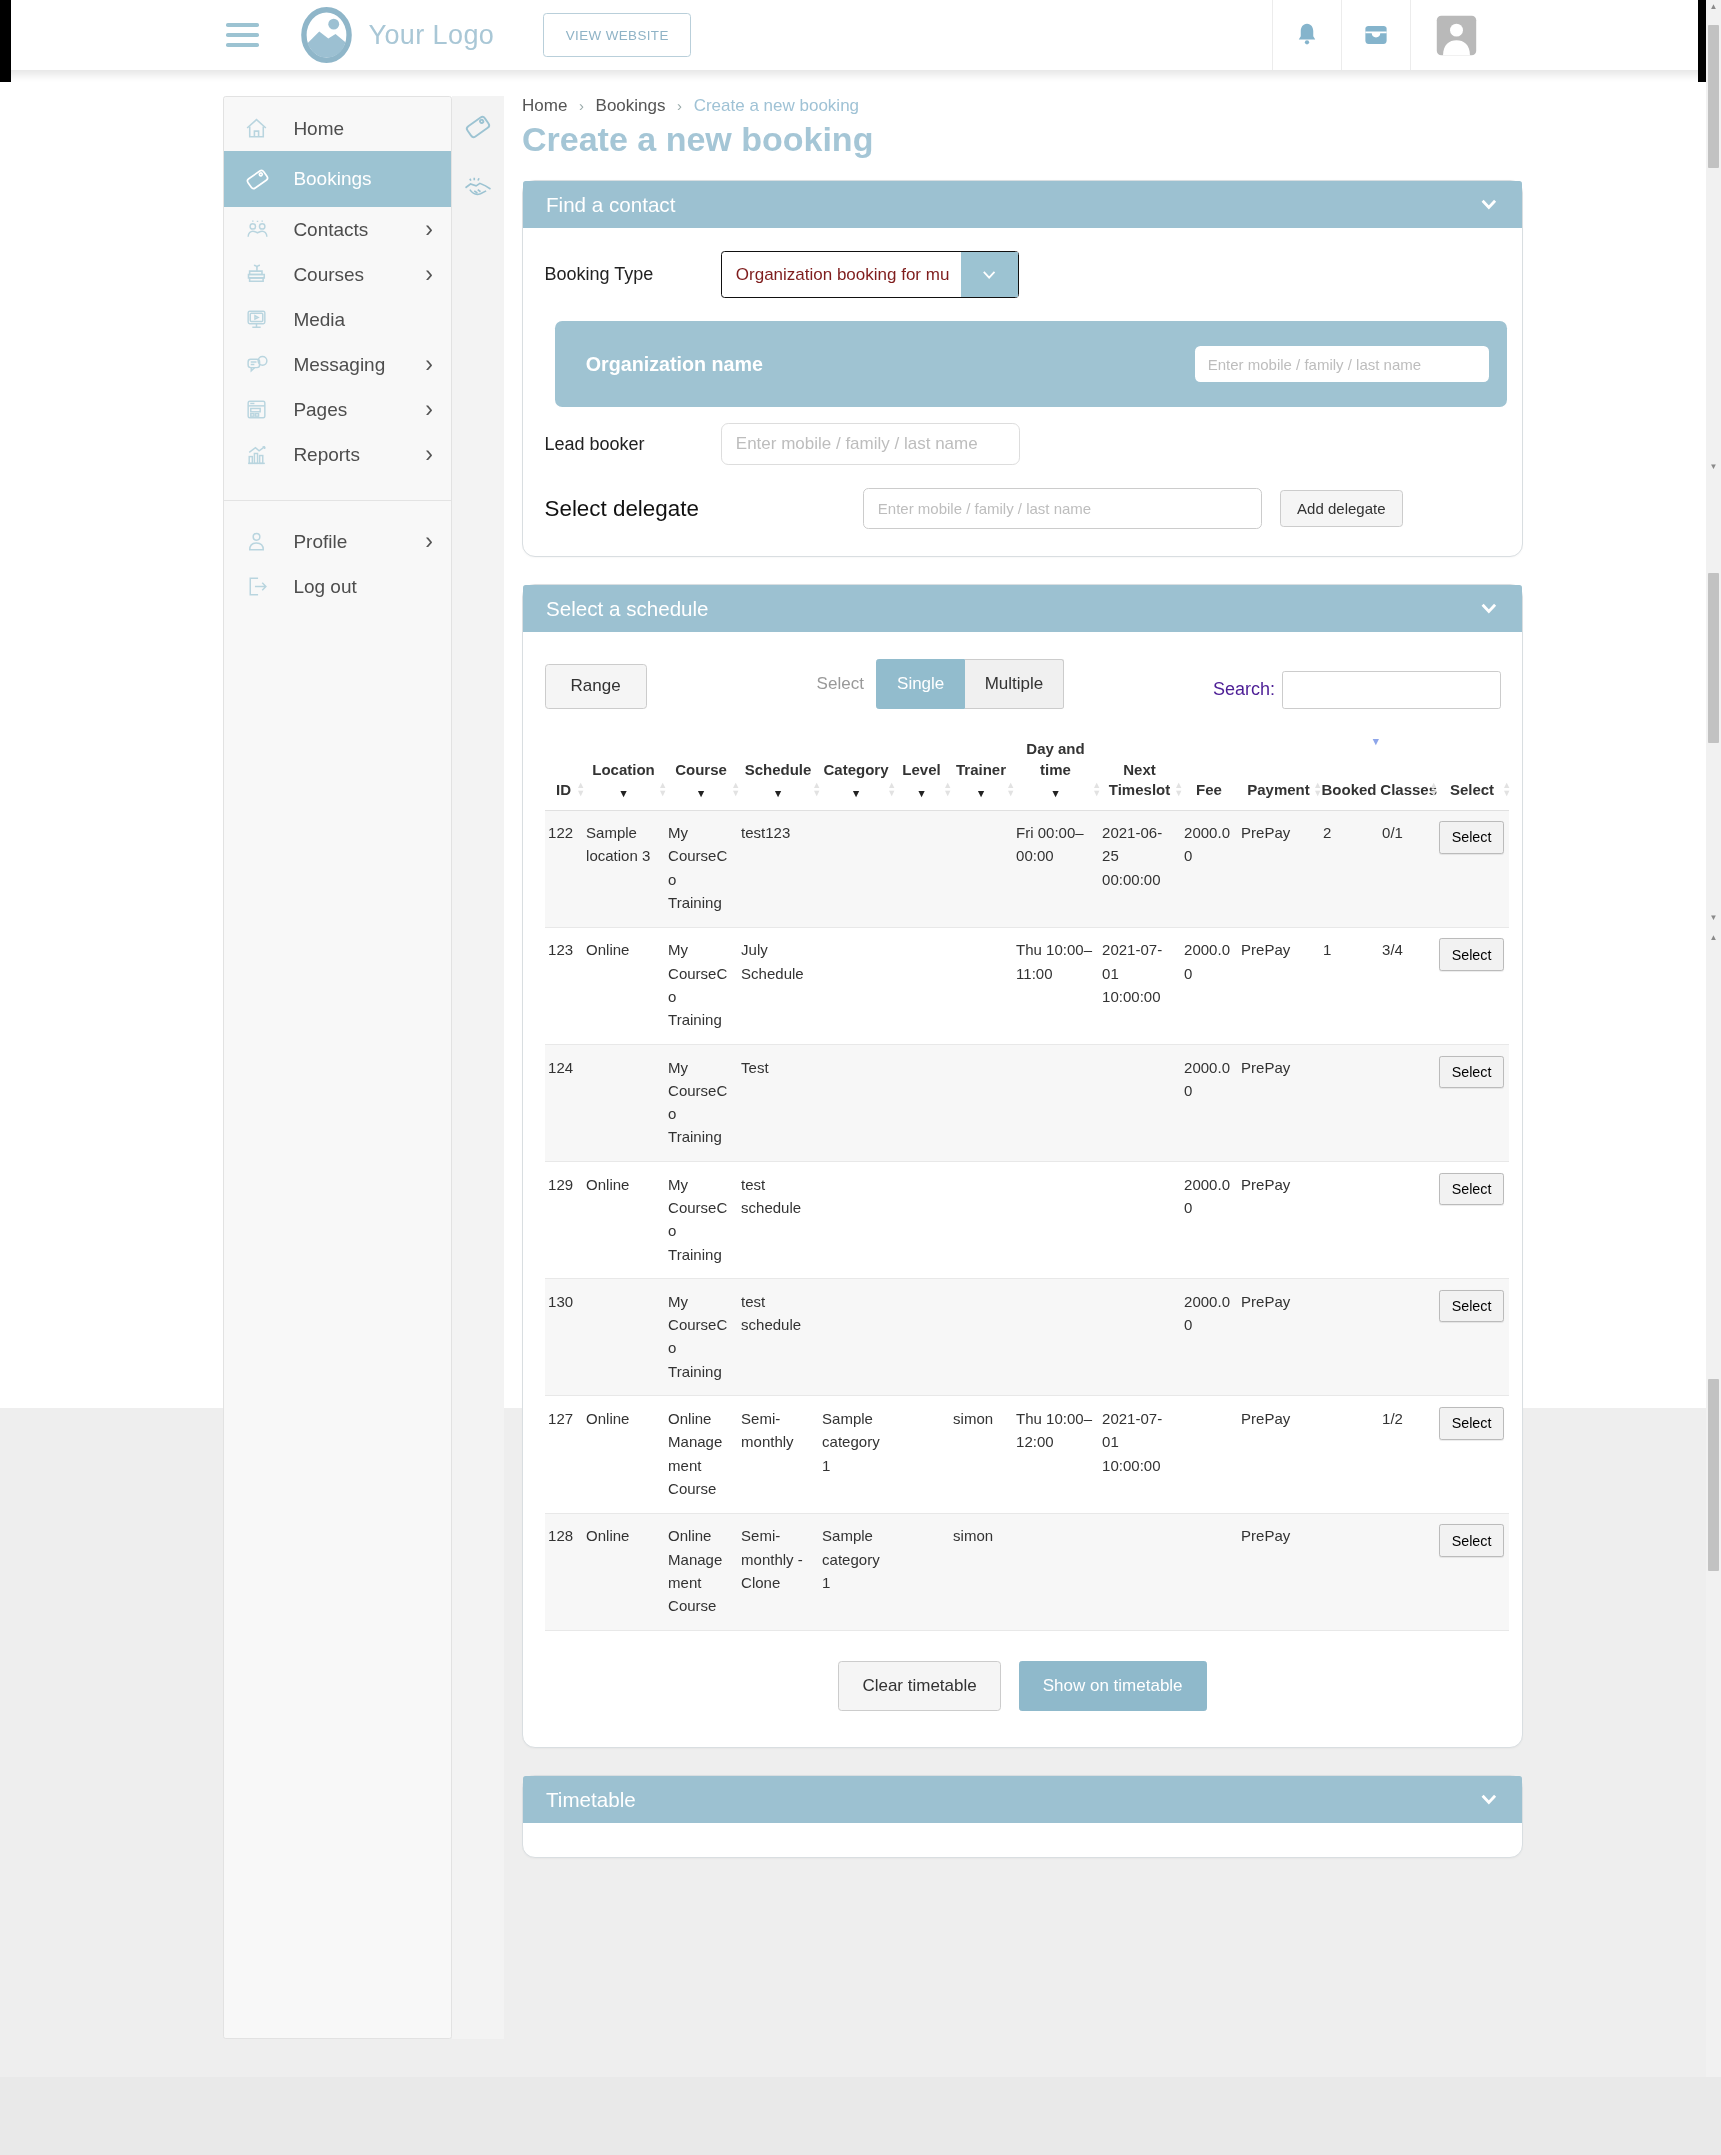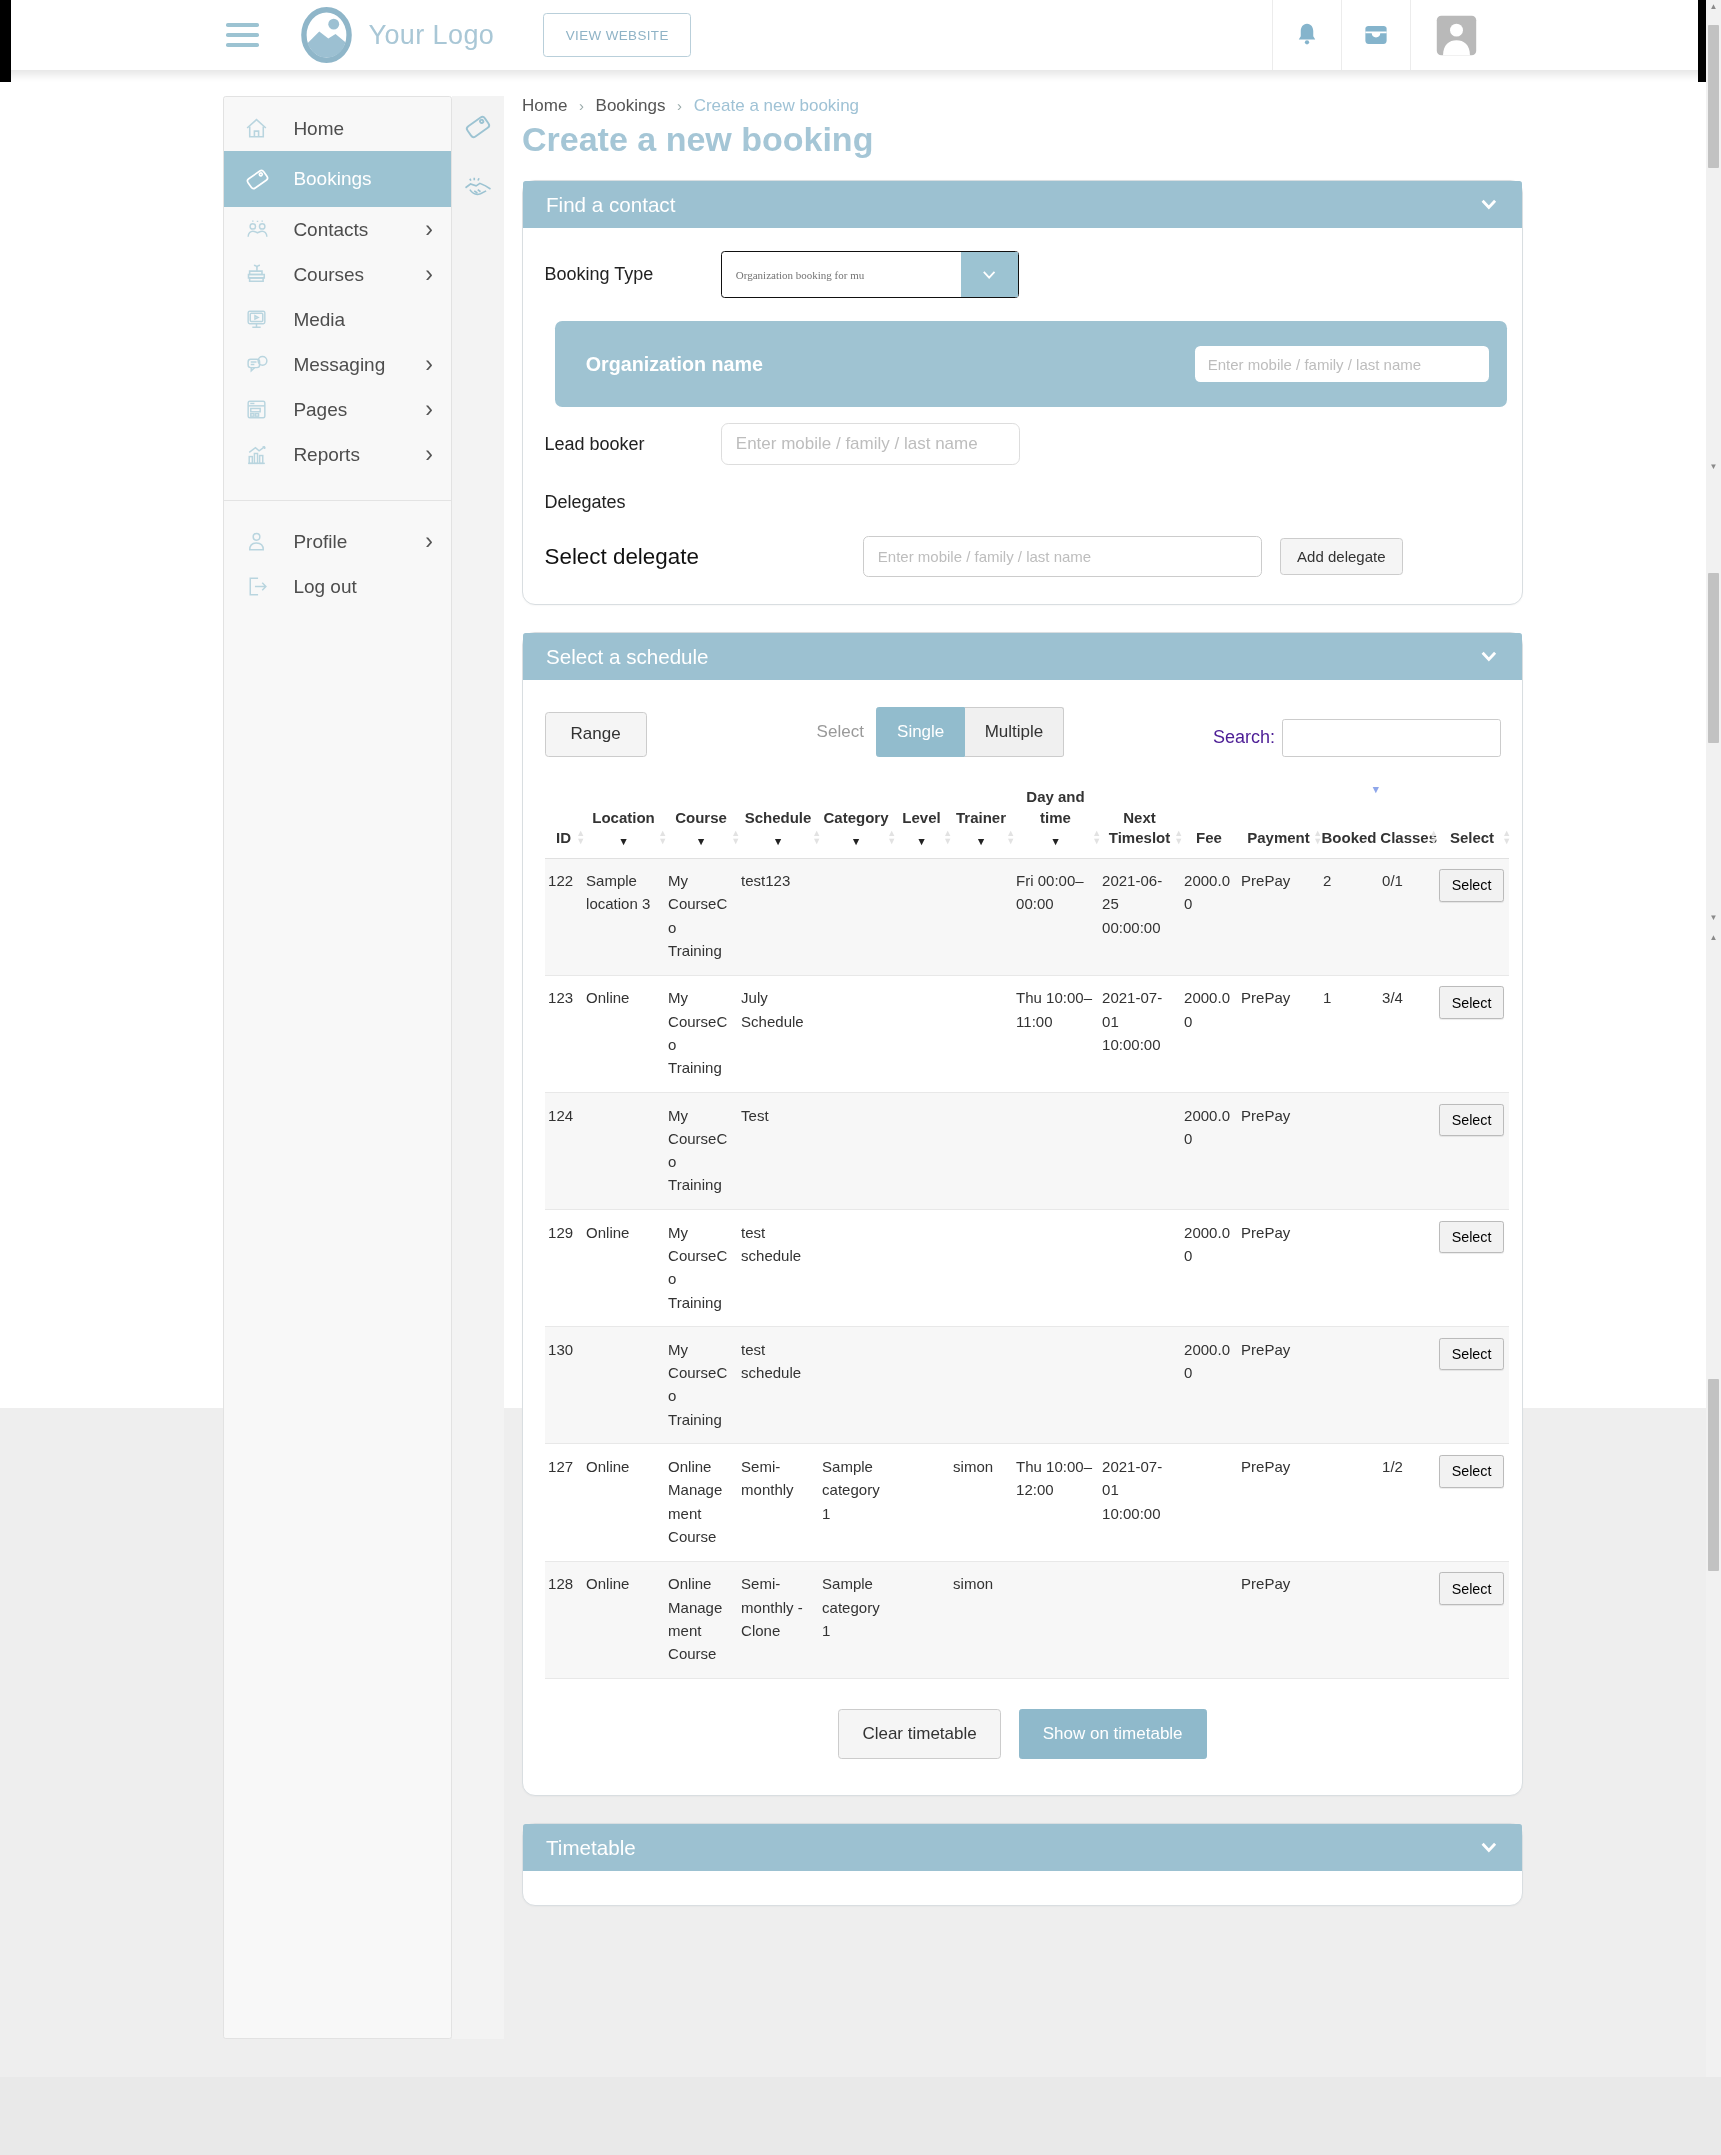--- a/index.html
+++ b/index.html
@@ -33,21 +33,21 @@
   h1{font-size:34px;color:#a5c6d6;margin:3.6px 0 21.5px 0;font-weight:bold;}
   
   .panel{background:#fff;border:0.9px solid #d9dee1;border-radius:13px;margin-bottom:27px;box-shadow:0 0.9px 1.8px rgba(0,0,0,.03);}
   .p-head{background:#9cc1d1;height:47px;display:flex;align-items:center;padding:0 23px;color:#fff;font-size:20.6px;border-radius:2.7px 2.7px 0 0;}
   .p-head .chev{margin-left:auto;cursor:pointer;display:flex;}
   .p-body{padding:23px 21.5px 27px 21.5px;}
   .form-row{display:flex;align-items:center;}
   .f-label{width:176px;font-size:18px;color:#222;}
   
   .sel{width:298px;height:47px;border:1.8px solid #111;border-radius:3.6px;display:flex;align-items:stretch;cursor:pointer;background:#fff;box-sizing:border-box;}
-  .sel .sel-txt{flex:1;display:flex;align-items:center;padding-left:14.3px;font-size:11px;color:#737373;white-space:nowrap;overflow:hidden;font-family:Liberation Serif, serif;}
+  .sel .sel-txt{flex:1;display:flex;align-items:center;padding-left:14.3px;font-size:17px;color:#7f1d1d;white-space:nowrap;overflow:hidden;}
   .sel .sel-caret{width:57px;background:#9cc3d2;display:flex;align-items:center;justify-content:center;}
   
   .org-bar{margin:23px 0 5.4px 10.7px;width:952px;box-sizing:border-box;background:#9fc3d2;border-radius:7.2px;padding:25px 18px;display:flex;align-items:center;justify-content:space-between;}
   .org-bar .o-label{color:#fff;font-size:19.7px;font-weight:bold;margin-left:12.5px;}
   .org-bar input{width:269px;height:36px;border:none;border-radius:5.4px;padding:0 12.5px;font-size:15px;font-family:inherit;color:#333;}
   input::placeholder{color:#bdbdbd;}
   .lead-row{margin-top:16px;}
   .lead-row input{width:269px;height:40px;border:0.9px solid #ddd;border-radius:7.2px;padding:0 14.3px;font-size:17px;font-family:inherit;}
   .delegates-label{margin-top:27px;font-size:18px;color:#222;}
   .deleg-row{margin-top:23px;display:flex;align-items:center;}
@@ -320,21 +320,20 @@
             </div>
           </div>
           <div class="org-bar">
             <span class="o-label">Organization name</span>
             <input type="text" placeholder="Enter mobile / family / last name" style="">
           </div>
           <div class="form-row lead-row">
             <span class="f-label">Lead booker</span>
             <input type="text" placeholder="Enter mobile / family / last name" style="">
           </div>
-          <div class="delegates-label">Delegates</div>
           <div class="deleg-row">
             <span class="d-label">Select delegate</span>
             <input type="text" placeholder="Enter mobile / family / last name" style="">
             <button class="btn-gray">Add delegate</button>
           </div>
         </div>
       </div>
 
       <div class="panel">
         <div class="p-head">

